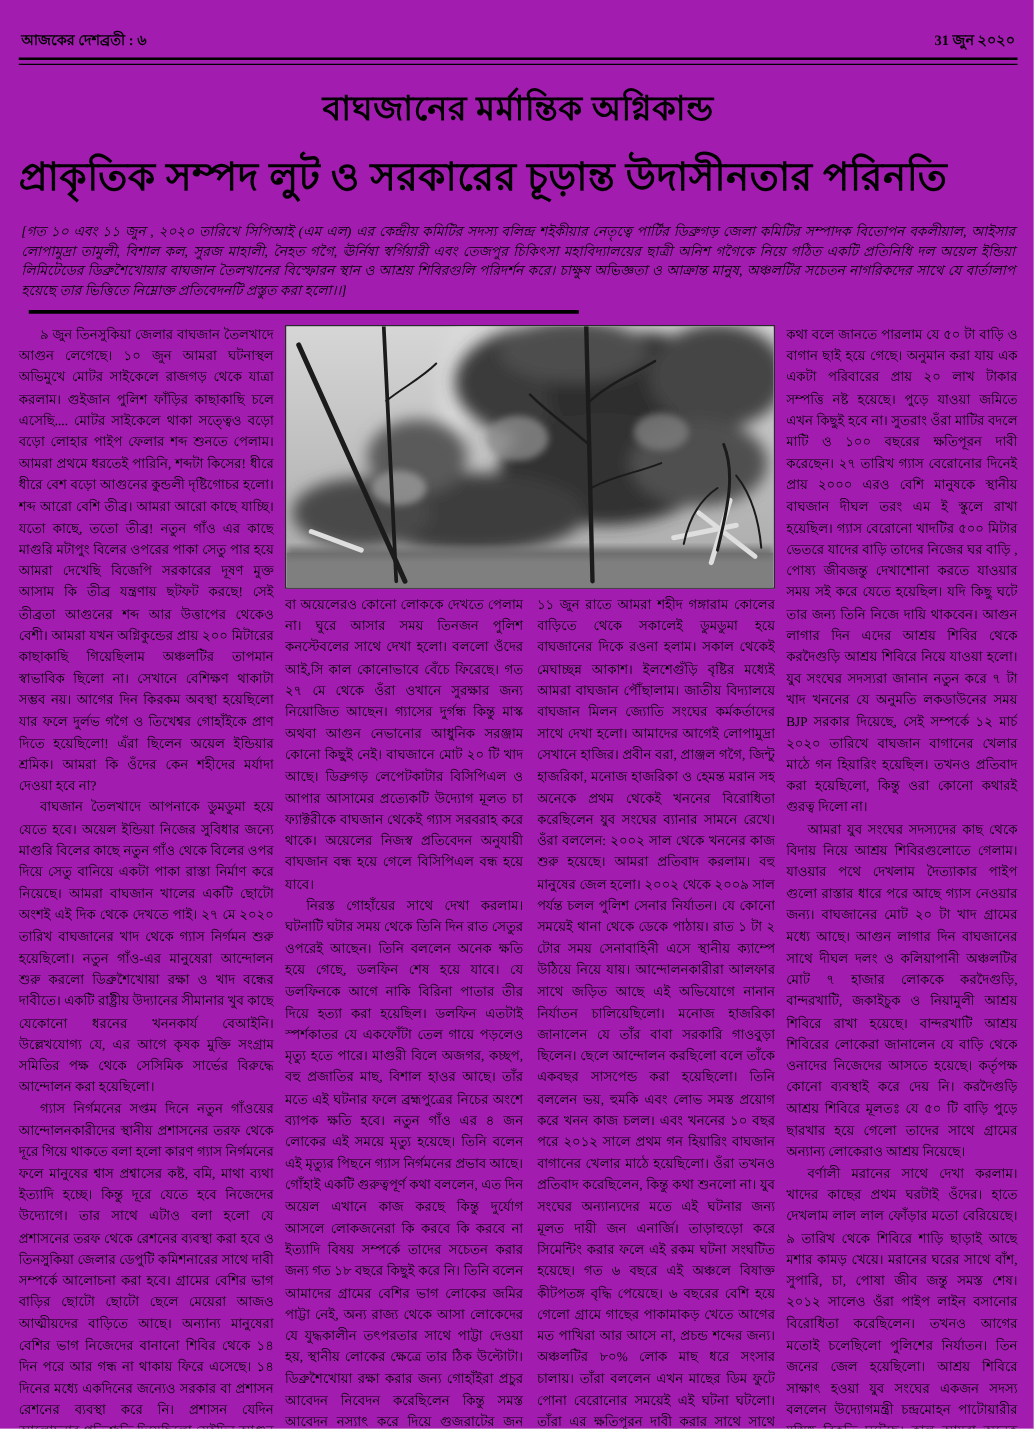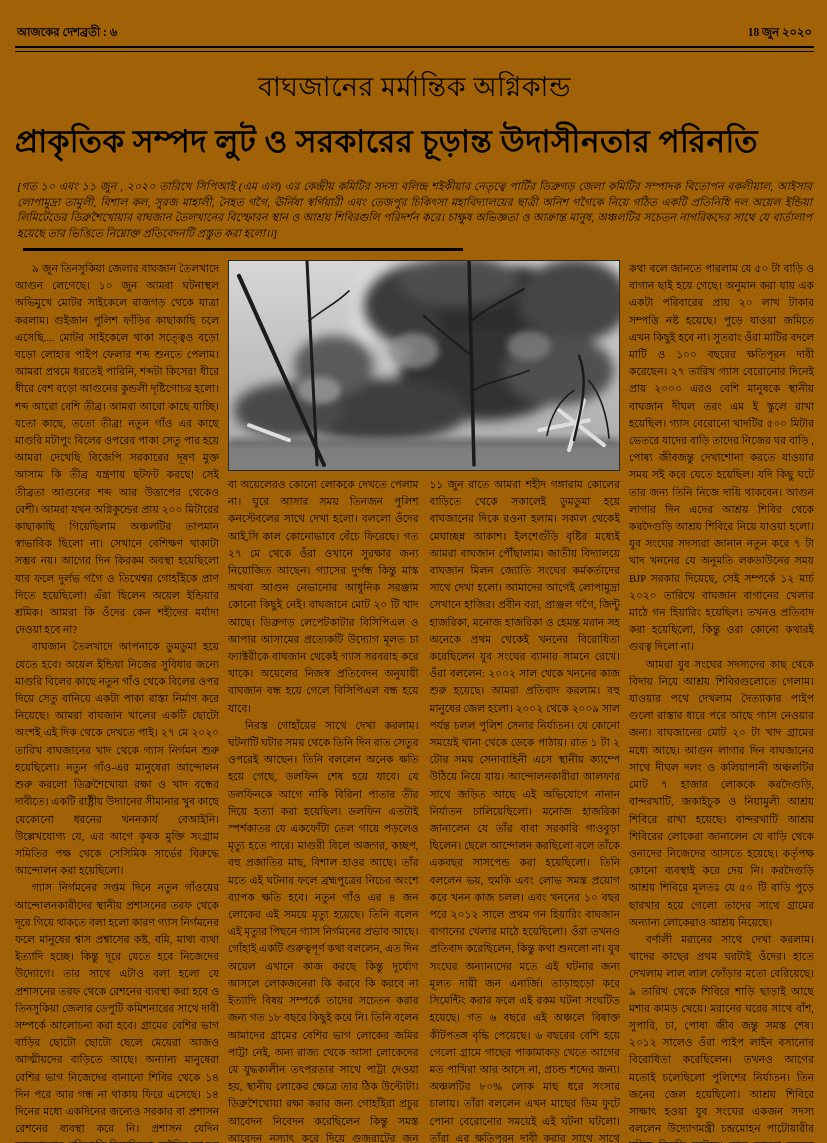--- a/index.html
+++ b/index.html
@@ -1,38 +1,38 @@
 <!DOCTYPE html>
 <html lang="bn"><head>
 <meta charset="utf-8">
 <style>
   html,body { margin:0; padding:0; background:#e8e8e4; }
   .page {
     position:relative;
     width:827px; height:1143px;
     margin:0 auto;
-    background:#a16207;
+    background:#a21caf;
     color:#000;
     font-family:"Liberation Serif", serif;
     box-sizing:border-box;
     padding:24px 13px 0 15px;
     overflow:hidden;
   }
   .masthead {
     display:flex; justify-content:space-between; align-items:flex-end;
     font-size:11.5px; font-weight:bold; padding:0 2px 3px 2px;
   }
   .double-rule {
     border-top:2px solid #000;
     border-bottom:1px solid #000;
     height:3px;
   }
   h1.headline1 {
     margin:14px 0 0 0; text-align:center;
-    font-size:27px; font-weight:normal; letter-spacing:0.5px;
+    font-size:27px; font-weight:bold; letter-spacing:0.5px;
   }
   h2.headline2 {
     margin:6px 0 10px 0; text-align:left;
     font-size:31px; font-weight:bold; letter-spacing:0.5px;
   }
   .lead {
     margin:0 2px; font-size:11px; line-height:15.5px;
     text-align:justify;
     font-style:italic;
   }
@@ -62,21 +62,21 @@
   .para { margin:0; text-indent:17px; }
   .cont .para:first-child { text-indent:0; }
 </style>
 </head>
 <body>
 
 <div class="page">
 
   <div class="masthead">
     <span>আজকের দেশব্রতী : ৬</span>
-    <span>18 জুন ২০২০</span>
+    <span>31 জুন ২০২০</span>
   </div>
 
   <div class="double-rule"></div>
 
   <h1 class="headline1">বাঘজানের মর্মান্তিক অগ্নিকান্ড</h1>
   <h2 class="headline2">প্রাকৃতিক সম্পদ লুট ও সরকারের চূড়ান্ত উদাসীনতার পরিনতি</h2>
 
   <p class="lead">[গত ১০ এবং ১১ জুন , ২০২০ তারিখে সিপিআই (এম এল) এর কেন্দ্রীয় কমিটির সদস্য বলিন্দ্র শইকীয়ার নেতৃত্বে পার্টির ডিব্রুগড় জেলা কমিটির সম্পাদক বিতোপন বকলীয়াল, আইসার লোপামুদ্রা তামুলী, বিশাল কল, সুরজ মাহালী, নৈহত গগৈ, ঊর্নিষা স্বর্গিয়ারী এবং তেজপুর চিকিৎসা মহাবিদ্যালয়ের ছাত্রী অনিশ গগৈকে নিয়ে গঠিত একটি প্রতিনিধি দল অয়েল ইন্ডিয়া লিমিটেডের ডিব্রুশৈখোয়ার বাঘজান তৈলখানের বিস্ফোরন স্থান ও আশ্রয় শিবিরগুলি পরিদর্শন করে। চাক্ষুষ অভিজ্ঞতা ও আক্রান্ত মানুষ, অঞ্চলটির সচেতন নাগরিকদের সাথে যে বার্তালাপ হয়েছে তার ভিত্তিতে নিম্নোক্ত প্রতিবেদনটি প্রস্তুত করা হলো।।]</p>
   <div class="lead-rule"></div>
 

